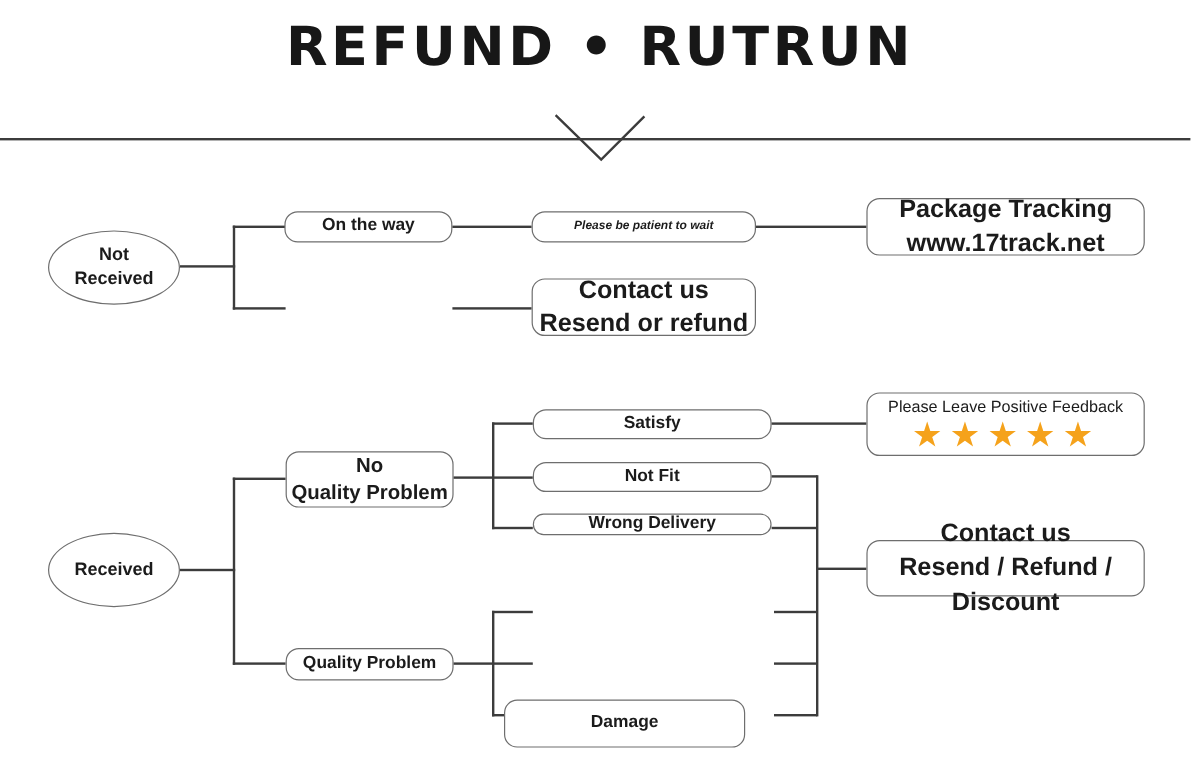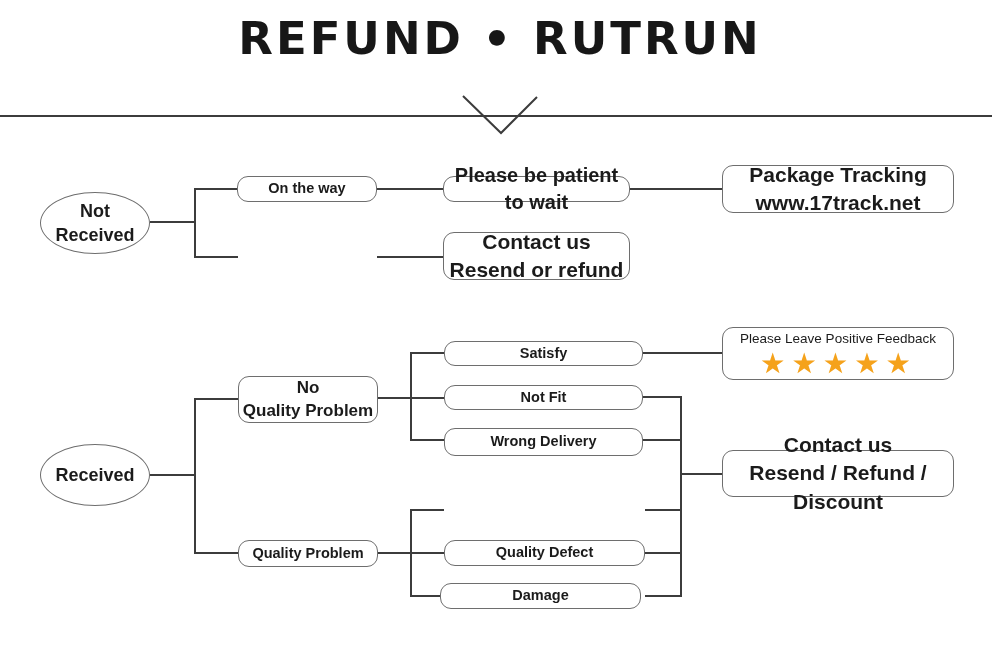--- a/index.html
+++ b/index.html
@@ -35,22 +35,22 @@
     flex-direction: column;
     align-items: center;
     justify-content: center;
     text-align: center;
     font-weight: bold;
     font-size: 14.5px;
     line-height: 1.35;
     color: #1b1b1b;
     white-space: pre-line;
   }
-  .ellipse { border-radius: 50%; font-size: 18px; }
-  .small-text { font-size: 20px; }
+  .ellipse { border-radius: 50%; font-size: 15px; }
+  .small-text { font-size: 10px; font-style: italic; }
   .two-line { font-size: 21px; }
   .feedback-label { font-size: 13.5px; font-weight: normal; line-height: 1.2; }
   .star-row {
     font-size: 25px;
     line-height: 1;
     letter-spacing: 9px;
     margin-top: 3px;
     text-indent: 4px;
     color: #F5A21B;
     white-space: nowrap;
@@ -99,38 +99,37 @@
   <div class="node" style="left:238px;top:376px;width:140px;height:47px;font-size:17px">No
 Quality Problem</div>
 
   <div class="hline" style="left:378px;top:397px;width:66px"></div>
   <div class="vline" style="left:410px;top:352px;height:89px"></div>
   <div class="hline" style="left:410px;top:352px;width:34px"></div>
   <div class="hline" style="left:410px;top:439px;width:34px"></div>
 
   <div class="node" style="left:444px;top:385px;width:199px;height:25px">Not Fit</div>
   <div class="node" style="left:444px;top:341px;width:199px;height:25px">Satisfy</div>
-  <div class="node" style="left:444px;top:428px;width:199px;height:28px">Wrong Delivery</div>
+  <div class="node" style="left:444px;top:428px;width:199px;height:18px">Wrong Delivery</div>
 
   <div class="hline" style="left:643px;top:352px;width:79px"></div>
 
   <div class="node" style="left:722px;top:327px;width:232px;height:53px">
     <div class="feedback-label">Please Leave Positive Feedback</div>
     <div class="star-row" style="color: rgb(245, 162, 27);">★★★★★</div>
   </div>
 
   <div class="node" style="left:238px;top:540px;width:140px;height:27px">Quality Problem</div>
 
   <div class="hline" style="left:378px;top:552px;width:66px"></div>
   <div class="vline" style="left:410px;top:509px;height:88px"></div>
   <div class="hline" style="left:410px;top:509px;width:34px"></div>
   <div class="hline" style="left:410px;top:595px;width:34px"></div>
 
-  <div class="node" style="left:444px;top:540px;width:201px;height:26px">Quality Defect</div>
-  <div class="node" style="left:440px;top:583px;width:201px;height:26px">Damage</div>
+  <div class="node" style="left:420px;top:583px;width:201px;height:40px">Damage</div>
 
   <div class="hline" style="left:643px;top:396px;width:38px"></div>
   <div class="hline" style="left:643px;top:439px;width:38px"></div>
   <div class="hline" style="left:645px;top:509px;width:36px"></div>
   <div class="hline" style="left:645px;top:552px;width:36px"></div>
   <div class="hline" style="left:645px;top:595px;width:36px"></div>
   <div class="vline" style="left:680px;top:396px;height:201px"></div>
   <div class="hline" style="left:680px;top:473px;width:42px"></div>
 
   <div class="node two-line" style="left:722px;top:450px;width:232px;height:47px">Contact us

